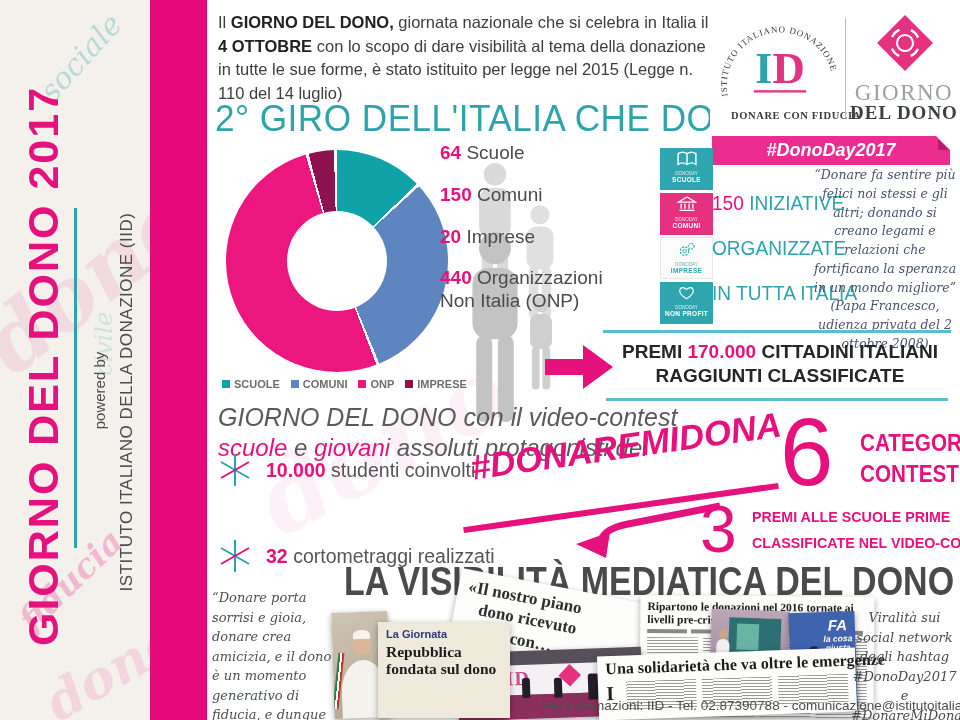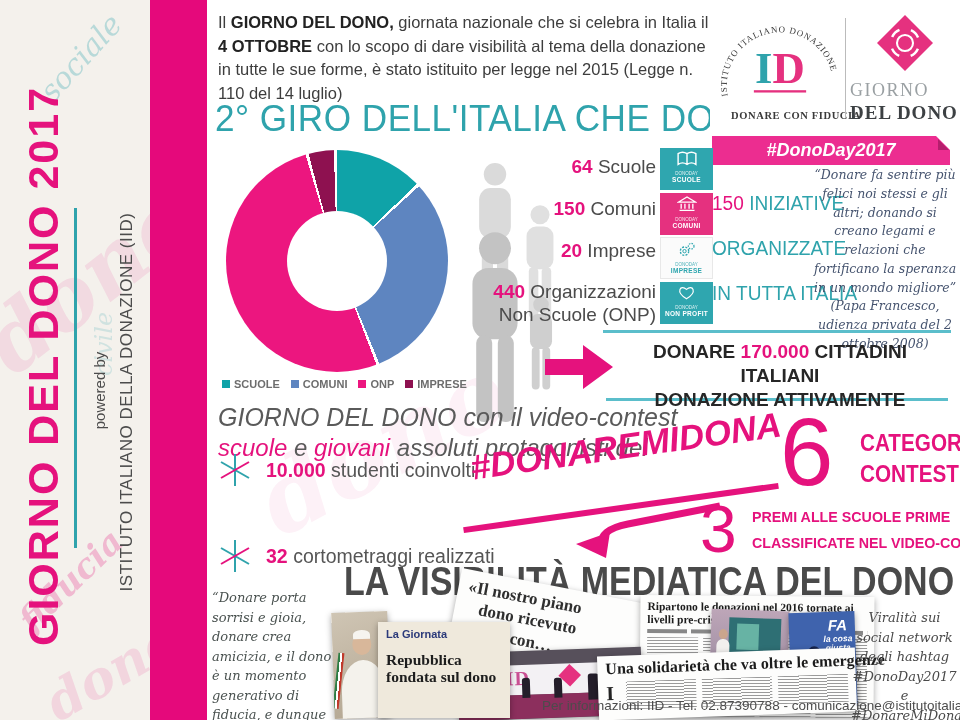--- a/index.html
+++ b/index.html
@@ -30,41 +30,41 @@
   .intro{left:218px;top:11px;width:494px;font-size:16.5px;line-height:1.43;color:#3d3d3d;}
   .intro b{color:#222;}
   .page-title{left:215px;top:98px;font-size:37px;color:#2fa3ac;letter-spacing:.5px;
               transform:scaleX(.95);transform-origin:left top;white-space:nowrap;}
 
   
   .logo-block{left:710px;top:4px;width:246px;height:130px;background:#fff;}
   .logo-divider{left:845px;top:18px;width:1px;height:100px;background:#bbb;}
   .logo-tagline{left:723px;top:110px;width:146px;text-align:center;font-family:"Liberation Serif",serif;
                 font-weight:bold;font-size:10.5px;color:#3a3a3a;letter-spacing:.6px;white-space:nowrap;}
-  .brand-top{left:850px;top:80px;width:108px;font-family:"Liberation Serif",serif;
-             font-size:18px;color:#9aa0a3;letter-spacing:1.5px;}
+  .brand-top{left:850px;top:80px;width:108px;text-align:center;font-family:"Liberation Serif",serif;
+             font-size:23px;color:#9aa0a3;letter-spacing:1.5px;}
   .brand-bottom{left:850px;top:102px;width:108px;text-align:center;font-family:"Liberation Serif",serif;
                 font-size:19px;font-weight:bold;color:#3c4043;letter-spacing:1px;white-space:nowrap;}
   .banner{left:712px;top:136px;width:238px;height:29px;background:#ec2d90;color:#fff;
           font-size:18px;font-weight:bold;font-style:italic;text-align:center;line-height:29px;}
   .banner:after{content:"";position:absolute;right:0;top:0;border-style:solid;border-width:0 14px 14px 0;
                 border-color:transparent #fff transparent transparent;}
   .banner:before{content:"";position:absolute;right:1px;top:3px;border-style:solid;border-width:11px 0 0 11px;
                  border-color:transparent transparent transparent #b51e6d;}
 
   
   .donut{left:226px;top:150px;width:222px;height:222px;border-radius:50%;}
   .donut-hole{position:absolute;left:61px;top:61px;width:100px;height:100px;border-radius:50%;background:#fff;}
   .legend{left:222px;top:378px;width:240px;display:flex;gap:11px;align-items:center;}
   .legend-item{display:flex;align-items:center;gap:4px;font-size:11px;font-weight:bold;color:#6d6d6d;}
   .legend-sw{width:8px;height:8px;display:inline-block;}
 
   
   .people{left:440px;top:150px;}
-  .stats{left:440px;top:156px;width:216px;text-align:right;font-size:19px;color:#4b4b4b;}
+  .stats{left:440px;top:142px;width:216px;text-align:left;font-size:19px;color:#4b4b4b;}
   .stats .row{margin-bottom:19px;line-height:1.2;}
   .stats b{color:#e5127d;}
   .stats .sub{display:block;}
 
   
   .badges{left:660px;top:148px;width:53px;}
   .badge{width:53px;height:42px;margin-bottom:2.5px;text-align:center;color:#fff;overflow:hidden;}
   .badge svg{margin-top:3px;}
   .badge .t1{font-size:4.5px;line-height:5px;opacity:.85;}
   .badge .t2{font-size:6.5px;font-weight:bold;line-height:7px;letter-spacing:.3px;}
@@ -115,21 +115,21 @@
                font-size:13px;line-height:1.5;color:#4a5250;}
   .clip{position:absolute;box-shadow:0 2px 6px rgba(0,0,0,.35);}
   .fake-lines{background:repeating-linear-gradient(#9a9a9a 0 1px,transparent 1px 3px);}
   .pope-photo{left:333px;top:612px;width:56px;height:106px;background:linear-gradient(160deg,#cfc5b4,#b2a590);transform:rotate(-2deg);overflow:hidden;}
   .pope-robe{position:absolute;left:8px;bottom:-6px;width:44px;height:64px;background:#f4f2ec;border-radius:50% 50% 0 0;}
   .pope-head{position:absolute;left:20px;top:22px;width:19px;height:21px;background:#d8b79a;border-radius:50%;}
   .pope-cap{position:absolute;left:21px;top:18px;width:17px;height:9px;background:#f6f4ef;border-radius:50% 50% 0 0;}
   .tricolor{position:absolute;left:2px;top:40px;width:6px;height:56px;
             background:linear-gradient(90deg,#2e7d44 0 2px,#fff 2px 4px,#c0392b 4px 6px);transform:rotate(8deg);}
   .clip-giornata{left:378px;top:622px;width:132px;height:96px;background:#efe9dc;padding:6px 8px;box-sizing:border-box;}
-  .g-kicker{font-size:11px;font-weight:bold;color:#2b3a7a;margin-bottom:11px;}
+  .g-kicker{font-size:11px;font-weight:bold;color:#2b3a7a;margin-bottom:3px;}
   .g-head{font-family:"Liberation Serif",serif;font-weight:bold;font-size:15.5px;line-height:1.12;color:#1d1d1d;margin-bottom:5px;}
   .g-body{font-family:"Liberation Serif",serif;font-size:7.5px;line-height:1.25;color:#333;text-align:justify;}
   .clip-tilted{left:452px;top:586px;width:196px;height:88px;background:#fdfdfc;transform:rotate(11deg);padding:6px 10px;box-sizing:border-box;}
   .tilt-line{font-family:"Liberation Serif",serif;font-weight:bold;font-size:17px;color:#2f2f2f;line-height:1.25;white-space:nowrap;}
   .clip-donazioni{left:640px;top:596px;width:234px;height:120px;background:#fdfdfc;transform:rotate(.5deg);padding:5px 7px;box-sizing:border-box;}
   .d-head{font-family:"Liberation Serif",serif;font-weight:bold;font-size:11.5px;line-height:1.15;color:#1c1c1c;}
   .d-sub{height:4px;margin:3px 0 4px 0;background:repeating-linear-gradient(90deg,#888 0 40px,transparent 40px 44px);}
   .d-cols{display:flex;gap:5px;height:80px;}
   .d-col{flex:1;}
   .stage-photo{left:458px;top:650px;width:184px;height:68px;transform:rotate(-2deg);overflow:hidden;background:#57505b;}
@@ -234,21 +234,21 @@
     <use href="#person" x="22" y="10" width="66" height="142" fill="#dadada"></use>
     <use href="#person" x="72" y="52" width="56" height="122" fill="#e0e0e0"></use>
     <use href="#person" x="8" y="60" width="94" height="238" fill="#c3c3c3"></use>
     <use href="#person" x="78" y="134" width="46" height="120" fill="#cfcfcf"></use>
   </svg>
 
   <div class="abs stats">
     <div class="row"><b>64</b> <span>Scuole</span></div>
     <div class="row"><b>150</b> <span>Comuni</span></div>
     <div class="row"><b>20</b> <span>Imprese</span></div>
-    <div class="row"><b>440</b> <span>Organizzazioni</span><span class="sub">Non Scuole (ONP)</span></div>
+    <div class="row"><b>440</b> <span>Organizzazioni</span><span class="sub">Non Italia (ONP)</span></div>
   </div>
 
   <div class="abs badges">
     <div class="badge b-teal">
       <svg width="22" height="16" viewBox="0 0 24 18">
           <path d="M2 3 C5 1 9 1 12 3 C15 1 19 1 22 3 V15 C19 13 15 13 12 15 C9 13 5 13 2 15 Z M12 3 V15" fill="none" stroke="#fff" stroke-width="1.6"></path>
         </svg>
       <div class="t1">DONODAY</div>
       <div class="t2">SCUOLE</div>
     </div>
@@ -289,22 +289,22 @@
     <span>(Papa Francesco, udienza privata del 2 ottobre 2008)</span>
   </div>
 
   <div class="abs hline1"></div>
   <div class="abs hline2"></div>
 
   <svg class="abs" style="left:545px;top:343px;" width="68" height="48" viewBox="0 0 68 48">
     <polygon points="0,16 38,16 38,2 68,24 38,46 38,32 0,32" fill="#e5127d"></polygon>
   </svg>
   <div class="abs reach">
-    <div><span>DONARE </span><b>170.000</b><span> CITTADINI ITALIANI</span></div>
-    <div>DONAZIONE ATTIVAMENTE</div>
+    <div><span>PREMI </span><b>170.000</b><span> CITTADINI ITALIANI</span></div>
+    <div>RAGGIUNTI CLASSIFICATE</div>
   </div>
 
   <div class="abs protag">
     <div style="font-size:25px;">GIORNO DEL DONO con il video-contest</div>
     <div><span class="pk">scuole</span><span> e </span><span class="pk">giovani</span><span> assoluti protagonisti del</span></div>
   </div>
 
   <div class="abs bullet bl1">
     <svg width="34" height="34" viewBox="0 0 34 34">
         <g stroke-width="2">

